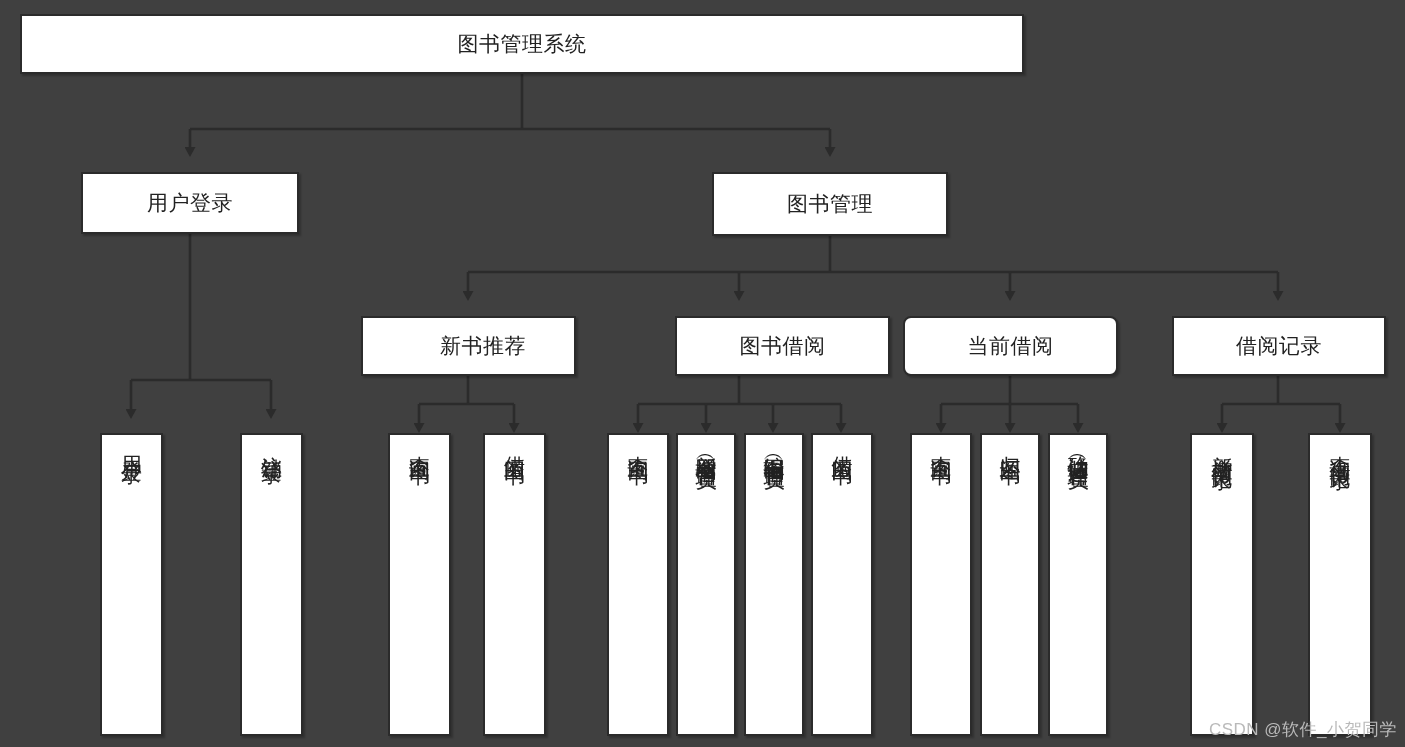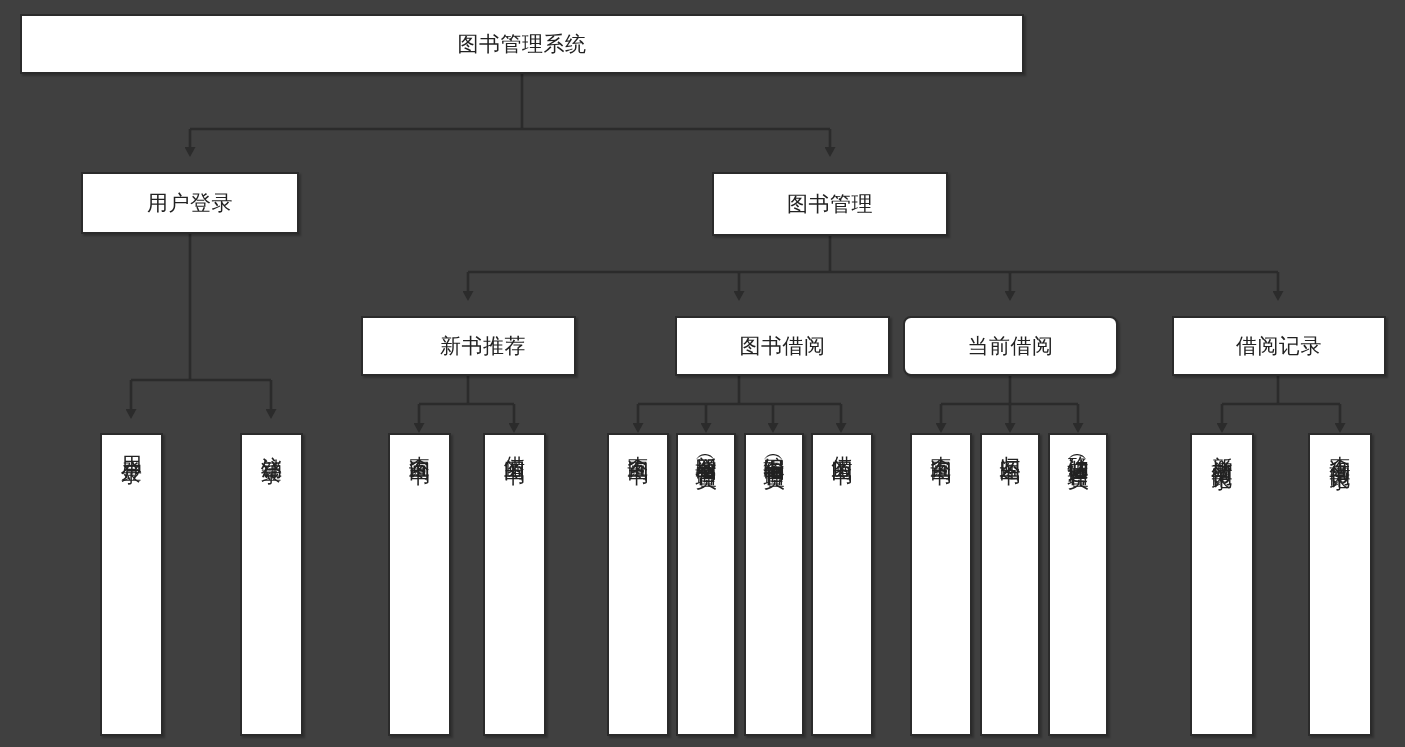--- a/index.html
+++ b/index.html
@@ -196,13 +196,14 @@
     <span class="label">确认归还（管理员）</span>
   </div>
 
   <div class="node node-v" style="left:1190px; top:433px; width:64px; height:303px;">
     <span class="label">新增借阅记录</span>
   </div>
   <div class="node node-v" style="left:1308px; top:433px; width:64px; height:303px;">
     <span class="label">查询借阅记录</span>
   </div>
 
+  <div class="watermark">CSDN @软件_小贺同学</div>
 </div>
 
 </body></html>

